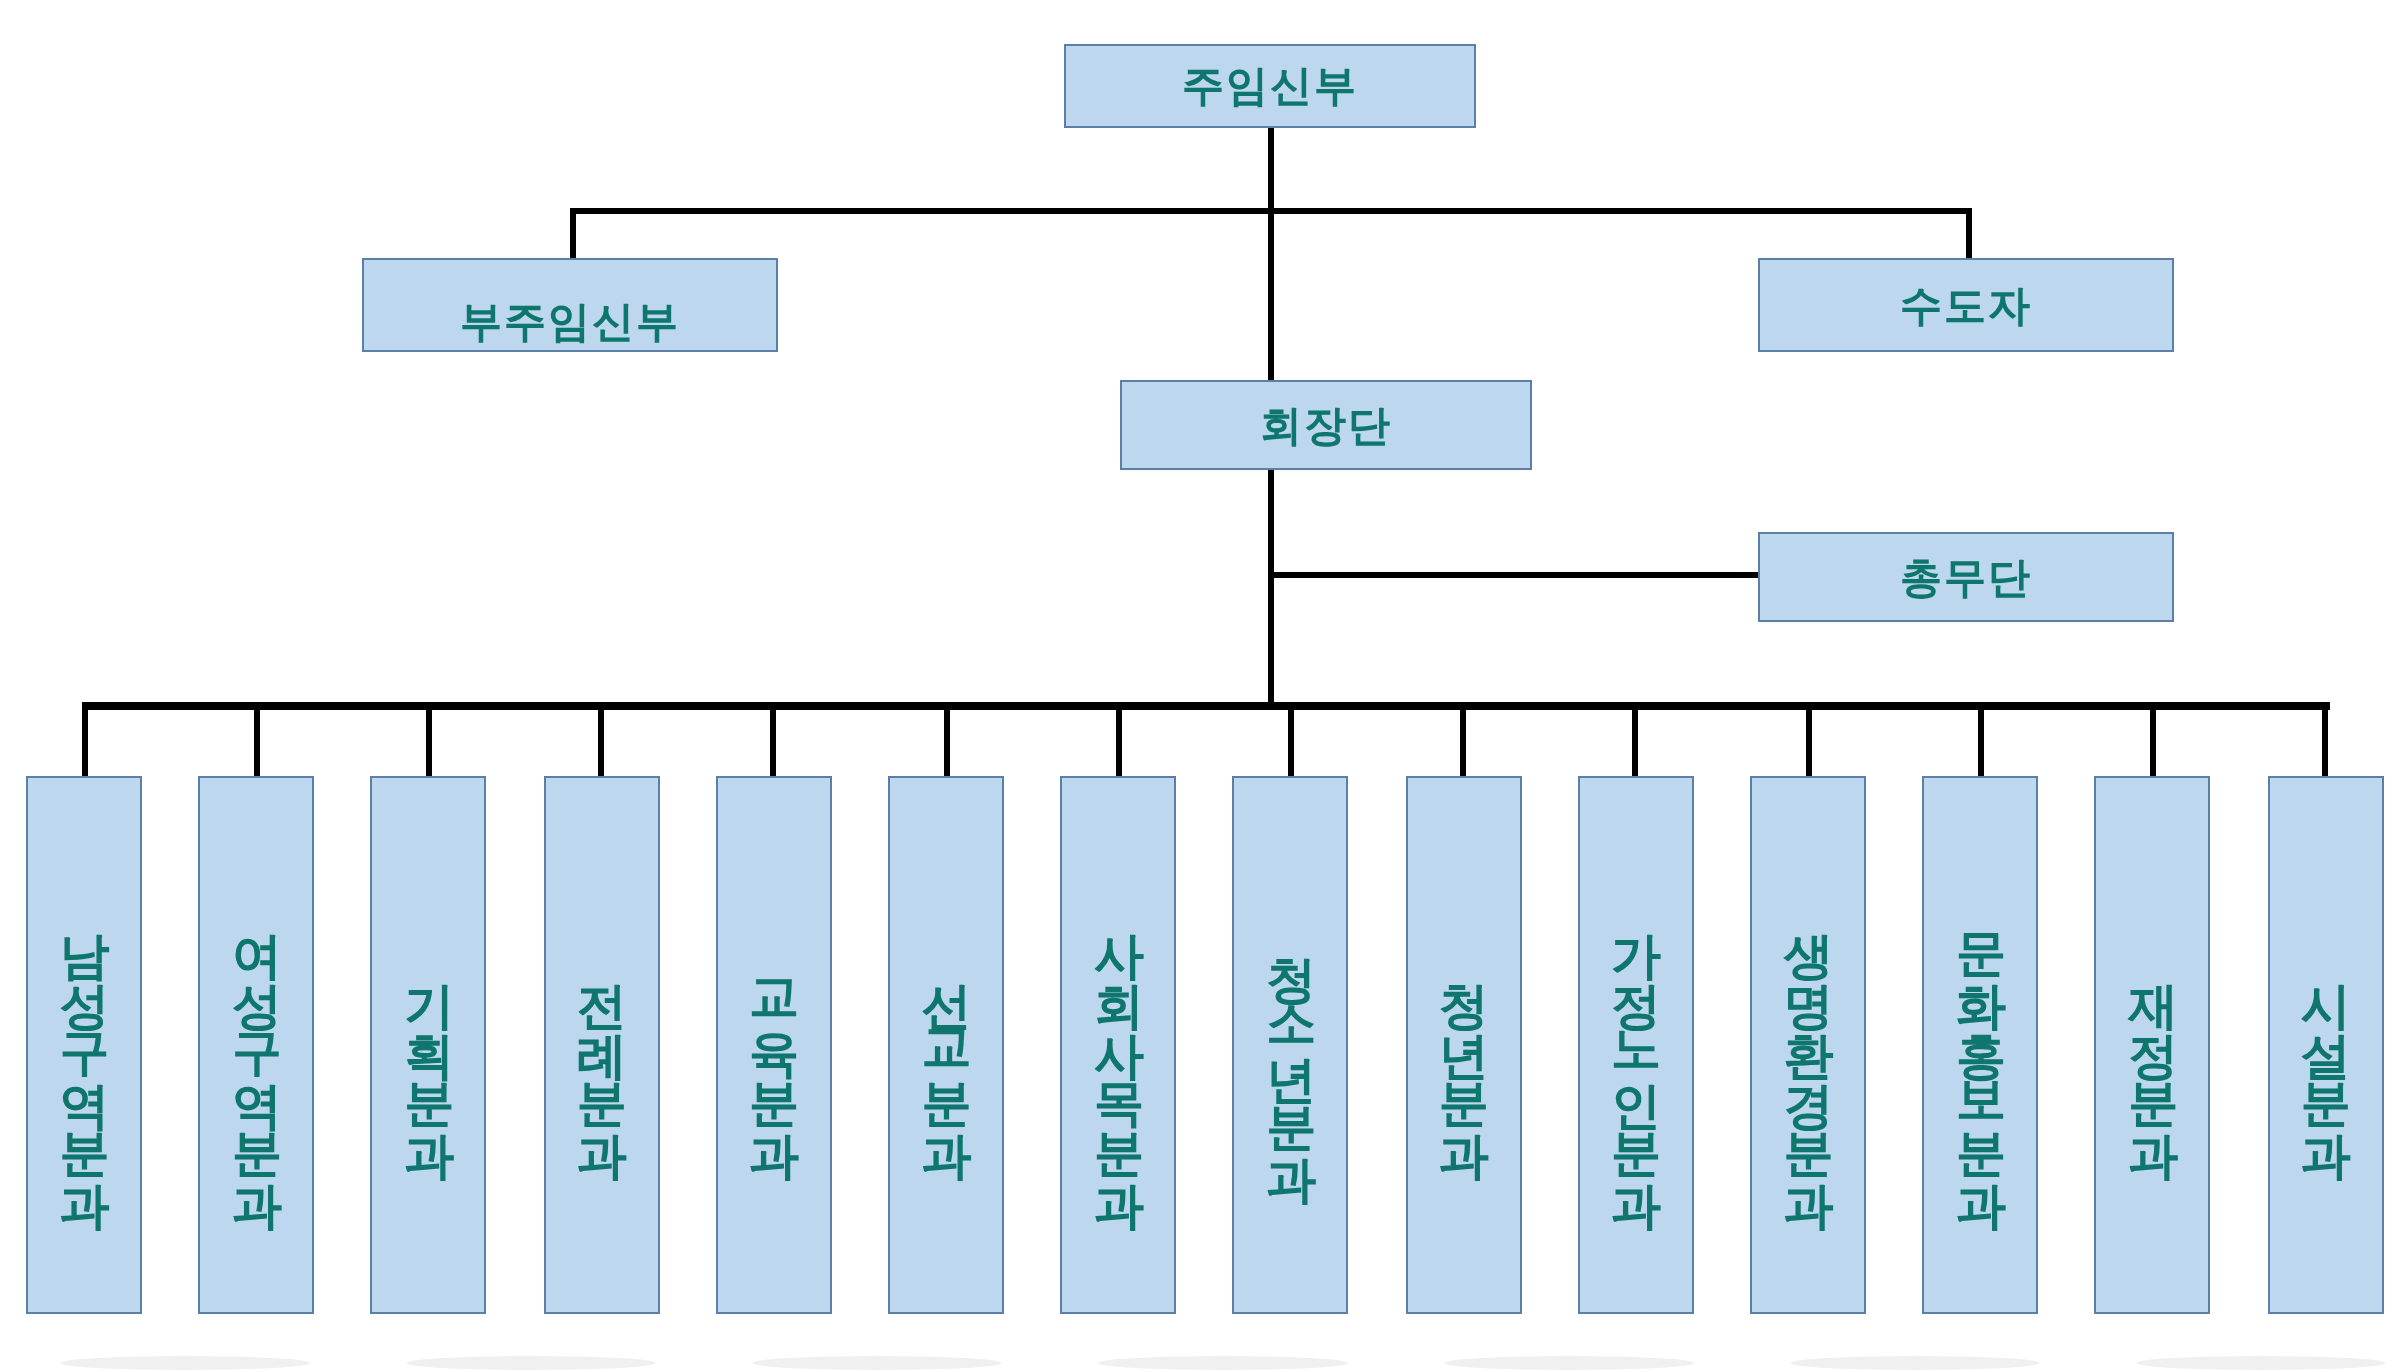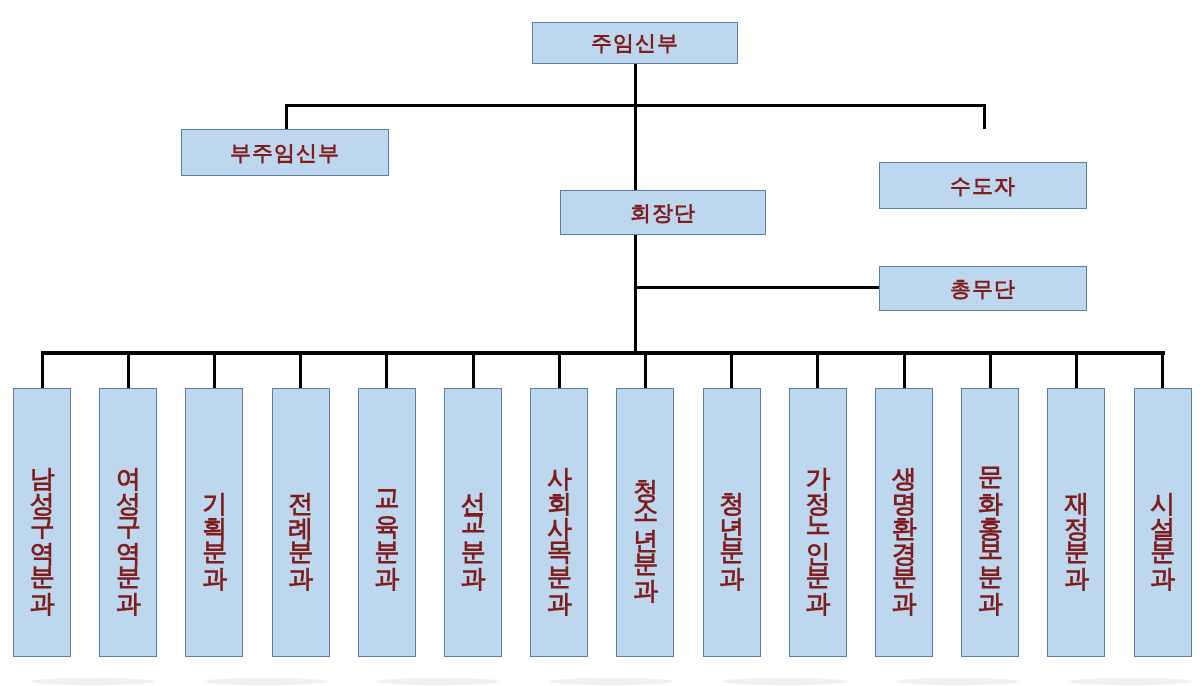--- a/index.html
+++ b/index.html
@@ -21,21 +21,21 @@
 
   
   .node {
     position: absolute;
     background: #bdd7ee;
     border: 1.5px solid #5b7fa6;
     box-sizing: border-box;
     display: flex;
     align-items: center;
     justify-content: center;
-    color: #7f1d1d;
+    color: #0f766e;
     font-weight: bold;
     z-index: 3;
   }
   .node.h {
     font-size: 21px;
     letter-spacing: 1px;
   }
   .node.v {
     writing-mode: vertical-rl;
     text-orientation: upright;
@@ -81,25 +81,25 @@
 
   <div class="ln h" style="left:285px; top:104px; width:701px; height:3px;"></div>
 
   <div class="ln h" style="left:285px; top:104px; width:3px; height:25px;"></div>
   <div class="ln v" style="left:285px; top:104px; width:3px; height:25px;"></div>
 
   <div class="ln v" style="left:983px; top:104px; width:3px; height:25px;"></div>
 
   <div class="ln v" style="left:634px; top:104px; width:3px; height:86px;"></div>
 
-  <div class="node h" style="left:181px; top:129px; width:208px; height:47px;">
+  <div class="node h" style="left:181px; top:129px; width:208px; height:47px;align-items:flex-end;">
     <span class="label">부주임신부</span>
   </div>
 
-  <div class="node h" style="left:879px; top:129px; width:208px; height:47px;margin-top:33px;">
+  <div class="node h" style="left:879px; top:129px; width:208px; height:47px;">
     <span class="label">수도자</span>
   </div>
 
   <div class="node h" style="left:560px; top:190px; width:206px; height:45px;">
     <span class="label">회장단</span>
   </div>
 
   <div class="ln v" style="left:634px; top:235px; width:3px; height:118px;"></div>
 
   <div class="ln h" style="left:634px; top:286px; width:246px; height:3px;"></div>

